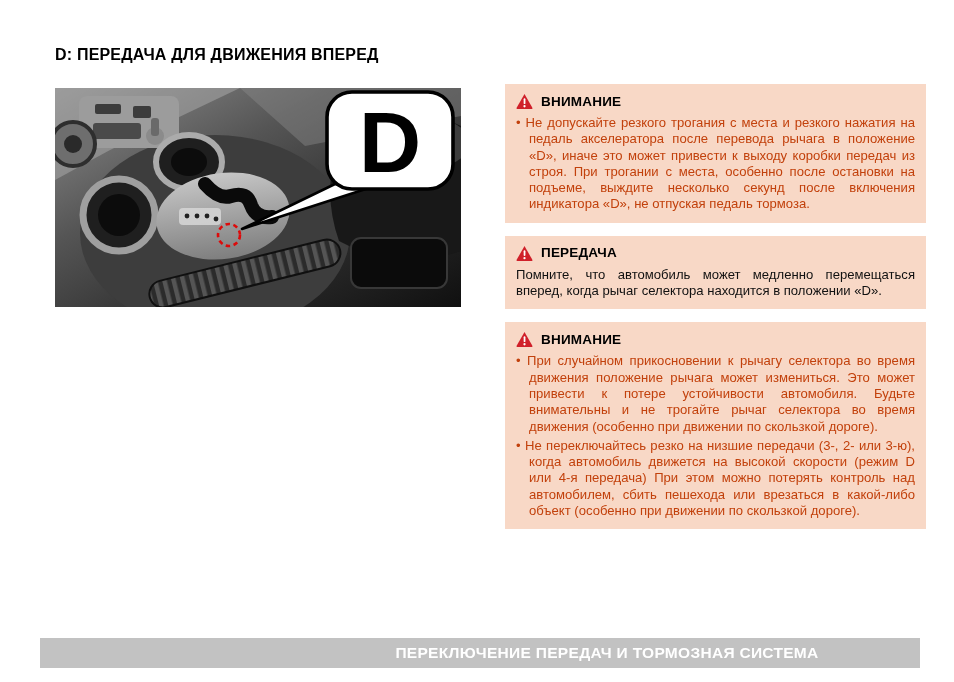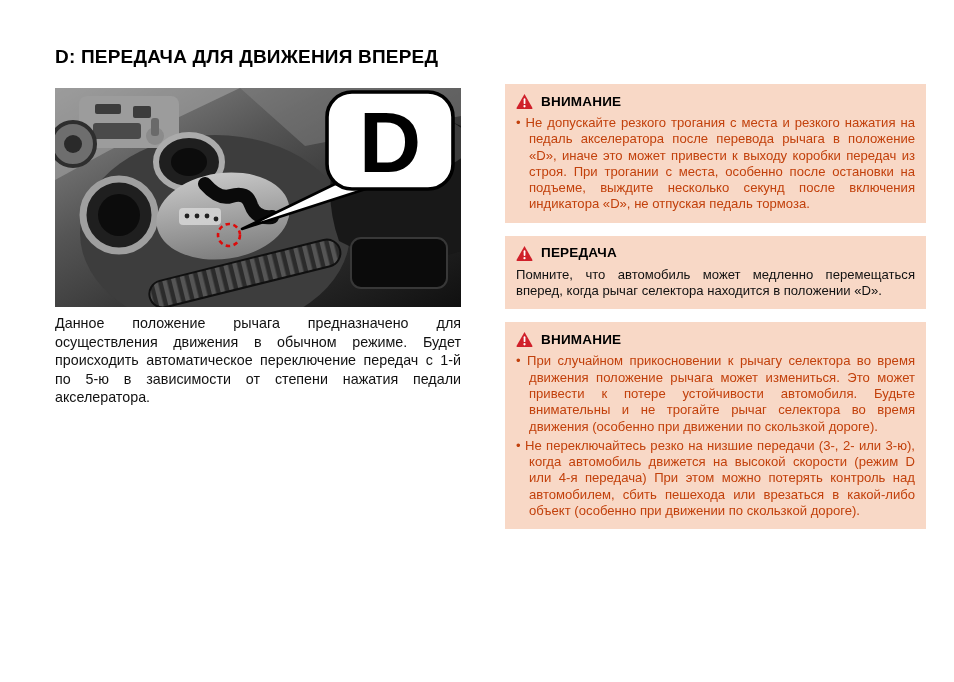--- a/index.html
+++ b/index.html
@@ -10,21 +10,21 @@
     color: #000;
     position: relative;
     overflow: hidden;
   }
   .page { position: absolute; inset: 0; }
 
   
   .page-title {
     position: absolute;
     left: 55px; top: 46px;
-    font-size: 19px;
+    font-size: 16px;
     font-weight: bold;
     letter-spacing: 0.2px;
     color: #000;
   }
 
   
   .left-col { position: absolute; left: 55px; top: 88px; width: 406px; }
   .photo {
     width: 406px; height: 219px;
     position: relative;
@@ -170,21 +170,20 @@
 
         <circle cx="174" cy="147" r="11" fill="none" stroke="#dd0a0a" stroke-width="2.6" stroke-dasharray="4.5 3.5"></circle>
 
         <polygon points="280,96 187,141 320,98" fill="#ffffff" stroke="#000000" stroke-width="2.6" stroke-linejoin="round"></polygon>
 
         <rect x="272" y="4" width="126" height="97" rx="25" fill="#ffffff" stroke="#000000" stroke-width="3.6"></rect>
         <text x="335" y="84" text-anchor="middle" font-family="Liberation Sans, sans-serif" font-size="86" font-weight="bold" fill="#000000">D</text>
       </svg>
     </div>
 
-    <p class="intro">Данное положение рычага предназначено для осуществления движения в обычном режиме. Будет происходить автоматическое переключение передач с 1-й по 5-ю в зависимости от степени нажатия педали акселератора.</p>
   </div>
 
   <div class="right-col">
 
     <section class="notice">
       <div class="notice-header">
         <span class="warn-icon">
           <svg width="17" height="16" viewBox="0 0 24 22">
             <path d="M12 1.2 L22.9 20.2 a1.6 1.6 0 0 1 -1.4 2.3 H2.5 a1.6 1.6 0 0 1 -1.4 -2.3 Z" fill="#d0202a"></path>
             <rect x="10.8" y="7.2" width="2.5" height="8" rx="1.2" fill="#ffffff"></rect>
@@ -224,14 +223,17 @@
         <span class="ttl">ВНИМАНИЕ</span>
       </div>
       <ul>
         <li>При случайном прикосновении к рычагу селектора во время движения положение рычага может измениться. Это может привести к потере устойчивости автомобиля. Будьте внимательны и не трогайте рычаг селектора во время движения (особенно при движении по скользкой дороге).</li>
         <li>Не переключайтесь резко на низшие передачи (3-, 2- или 3-ю), когда автомобиль движется на высокой скорости (режим D или 4-я передача) При этом можно потерять контроль над автомобилем, сбить пешехода или врезаться в какой-либо объект (особенно при движении по скользкой дороге).</li>
       </ul>
     </section>
 
   </div>
 
+  <div class="footer-bar">
+    <span class="footer-text">ПЕРЕКЛЮЧЕНИЕ ПЕРЕДАЧ И ТОРМОЗНАЯ СИСТЕМА</span>
+  </div>
 
 </div>
 
 </body></html>

